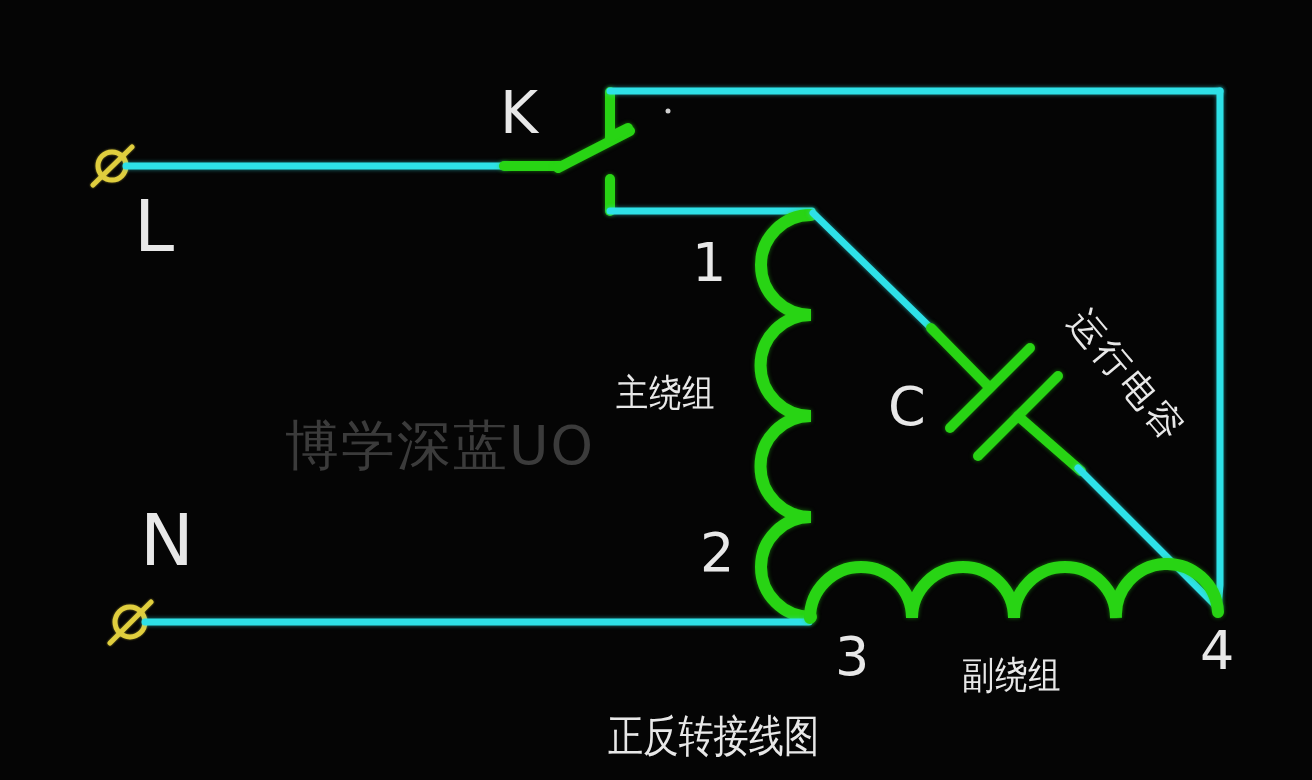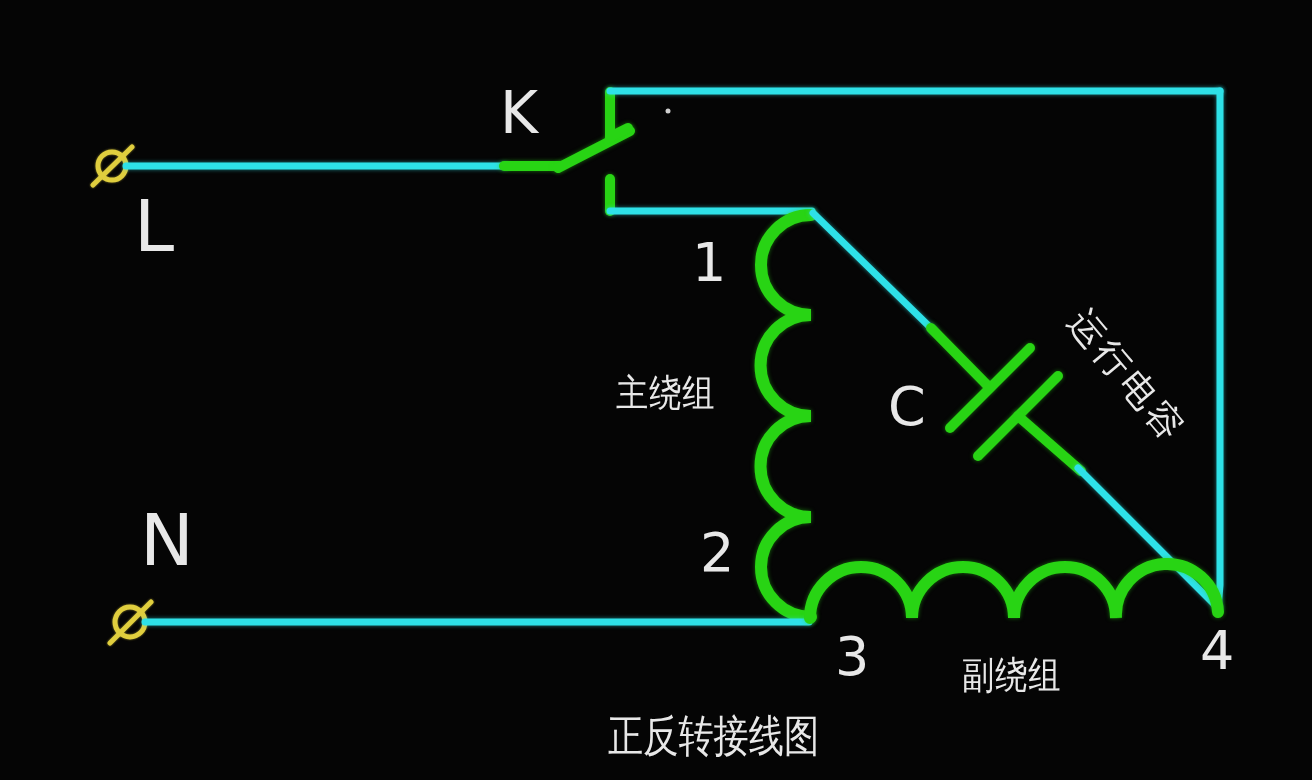--- a/index.html
+++ b/index.html
@@ -136,16 +136,17 @@
   <div class="lbl lbl-node" style="left:1200px;top:624px;">4</div>
 
   <div class="lbl lbl-node" style="left:888px;top:380px;">C</div>
 
   <div class="lbl lbl-cjk" style="left:616px;top:374px;">主绕组</div>
 
   <div class="lbl lbl-cjk" style="left:962px;top:656px;">副绕组</div>
 
   <div class="lbl lbl-rot" style="left:1027px;top:358px;">运行电容</div>
 
+  <div class="lbl lbl-watermark" style="left:285px;top:419px;">博学深蓝UO</div>
 
   <div class="lbl lbl-title" style="left:608px;top:714px;">正反转接线图</div>
 
 </div>
 
 </body></html>

